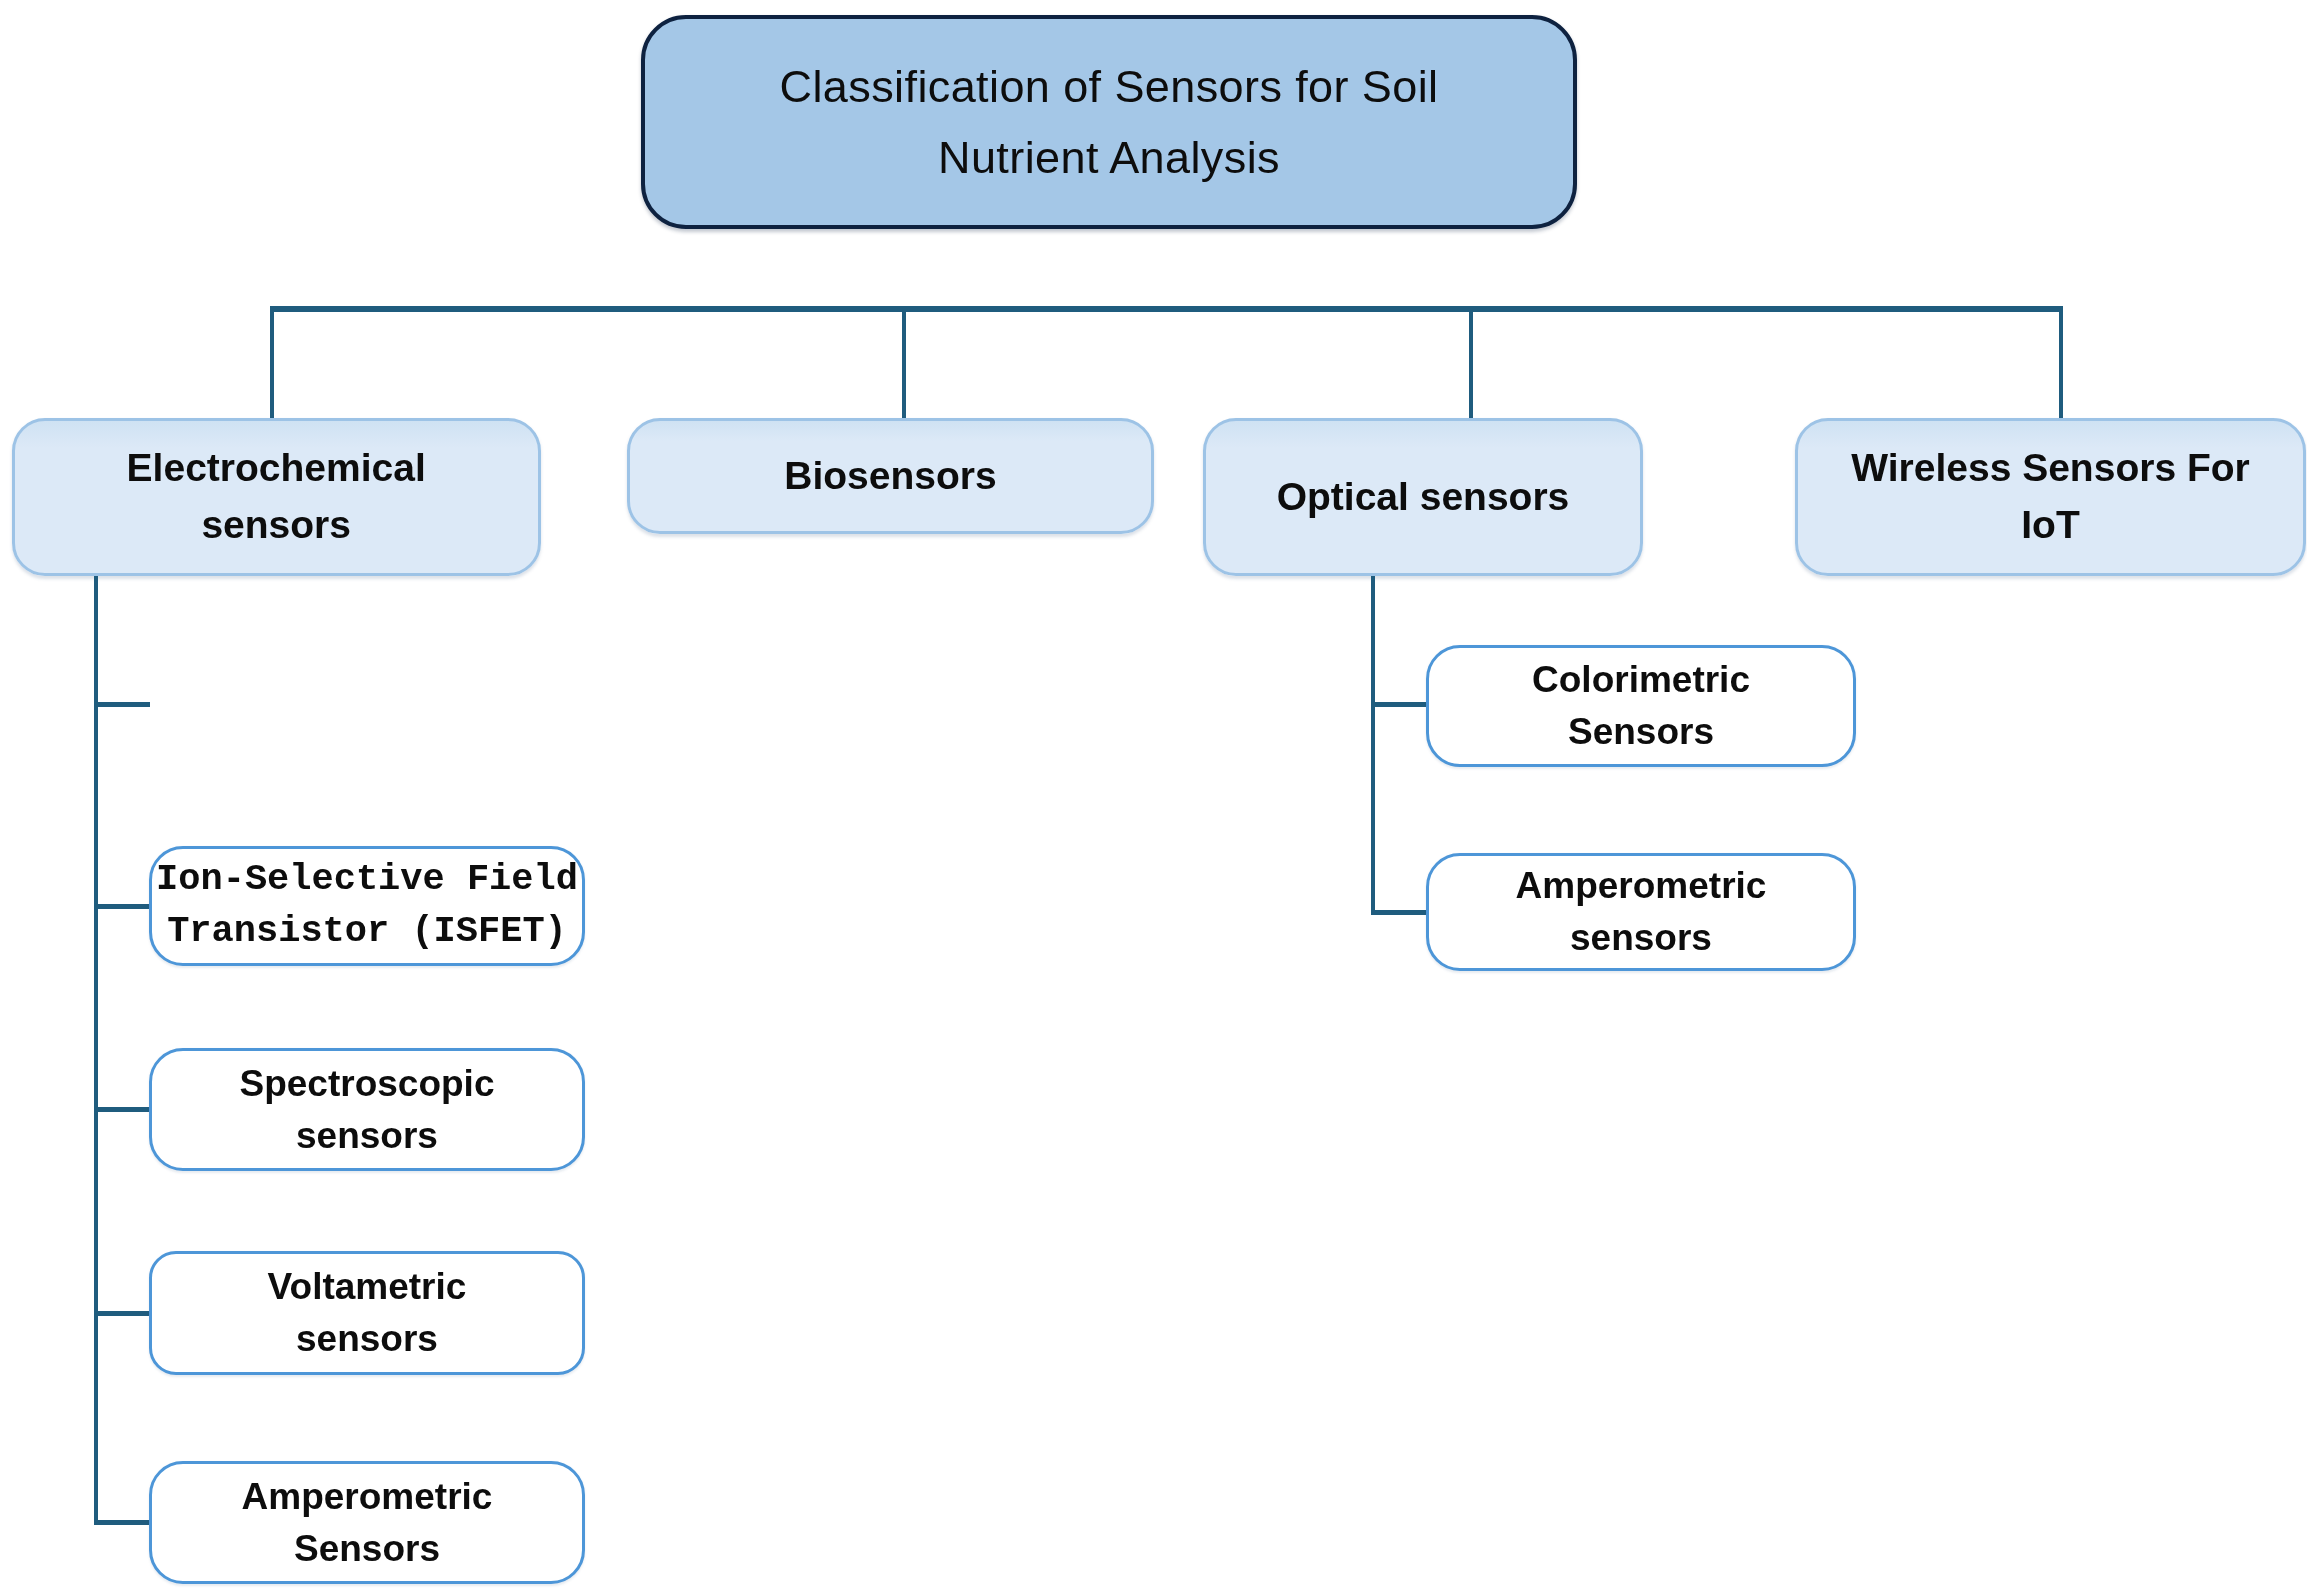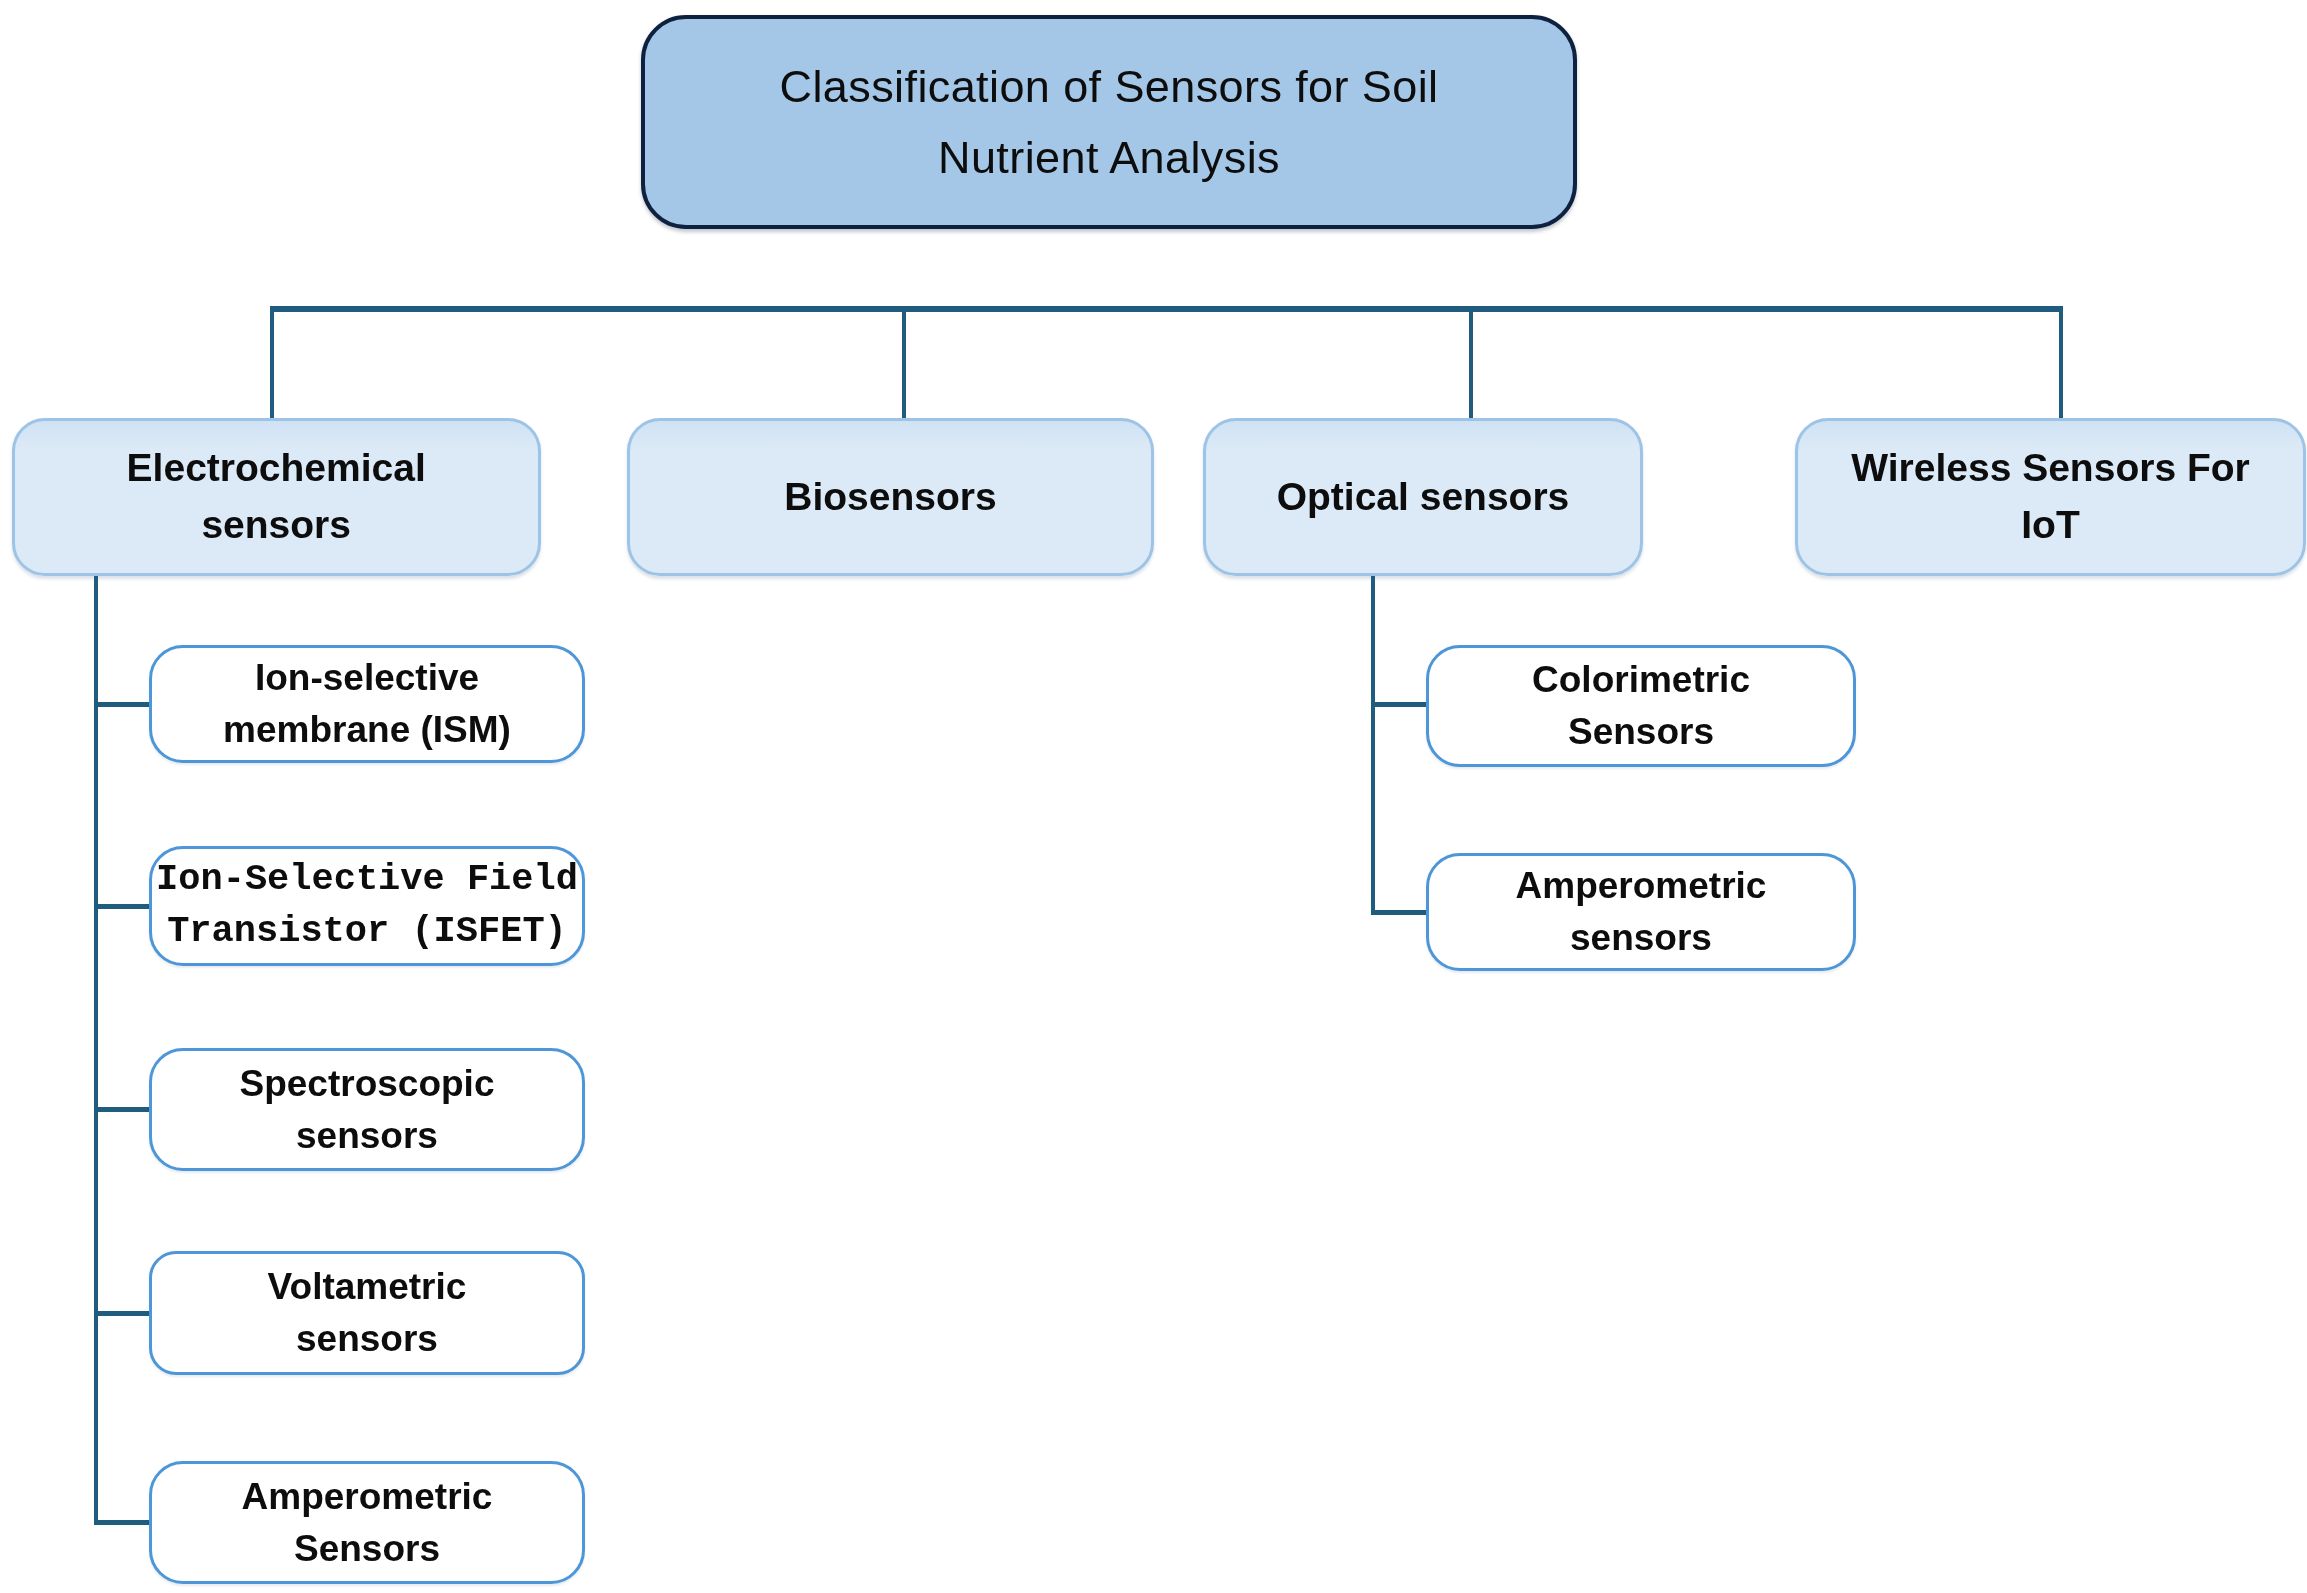--- a/index.html
+++ b/index.html
@@ -80,42 +80,38 @@
   <div class="line" style="left:270px; top:306px; width:1793px; height:5.5px;"></div>
   <div class="line" style="left:270px; top:309px; width:3.9px; height:109px;"></div>
   <div class="line" style="left:902px; top:309px; width:3.9px; height:109px;"></div>
   <div class="line" style="left:1469px; top:309px; width:3.9px; height:109px;"></div>
   <div class="line" style="left:2059px; top:309px; width:3.9px; height:109px;"></div>
 
   <div class="node category-box" style="left:11.7px; top:418px; width:529px; height:158px;">
     <span class="label">Electrochemical
 sensors</span>
   </div>
-  <div class="node category-box" style="left:627px; top:418px; width:527px; height:158px;">
+  <div class="node category-box" style="left:627px; top:418px; width:527px; height:116px;">
     <span class="label">Biosensors</span>
   </div>
   <div class="node category-box" style="left:1203px; top:418px; width:440px; height:158px;">
     <span class="label">Optical sensors</span>
   </div>
   <div class="node category-box" style="left:1795px; top:418px; width:511px; height:158px;">
     <span class="label">Wireless Sensors For
 IoT</span>
   </div>
 
   <div class="line" style="left:94px; top:576px; width:3.9px; height:949px;"></div>
   <div class="line" style="left:94px; top:702px; width:56px; height:4.7px;"></div>
   <div class="line" style="left:94px; top:904px; width:56px; height:4.7px;"></div>
   <div class="line" style="left:94px; top:1107px; width:56px; height:4.7px;"></div>
   <div class="line" style="left:94px; top:1311px; width:56px; height:4.7px;"></div>
   <div class="line" style="left:94px; top:1520px; width:56px; height:4.7px;"></div>
 
-  <div class="node child-box" style="left:149px; top:645px; width:436px; height:118px;">
-    <span class="label">Ion-selective
-membrane (ISM)</span>
-  </div>
   <div class="node child-box" style="left:149px; top:846px; width:436px; height:120px;font-family:Liberation Mono, monospace;">
     <span class="label">Ion-Selective Field
 Transistor (ISFET)</span>
   </div>
   <div class="node child-box" style="left:149px; top:1048px; width:436px; height:123px;">
     <span class="label">Spectroscopic
 sensors</span>
   </div>
   <div class="node child-box" style="left:149px; top:1251px; width:436px; height:124px;border-radius:27px;">
     <span class="label">Voltametric

